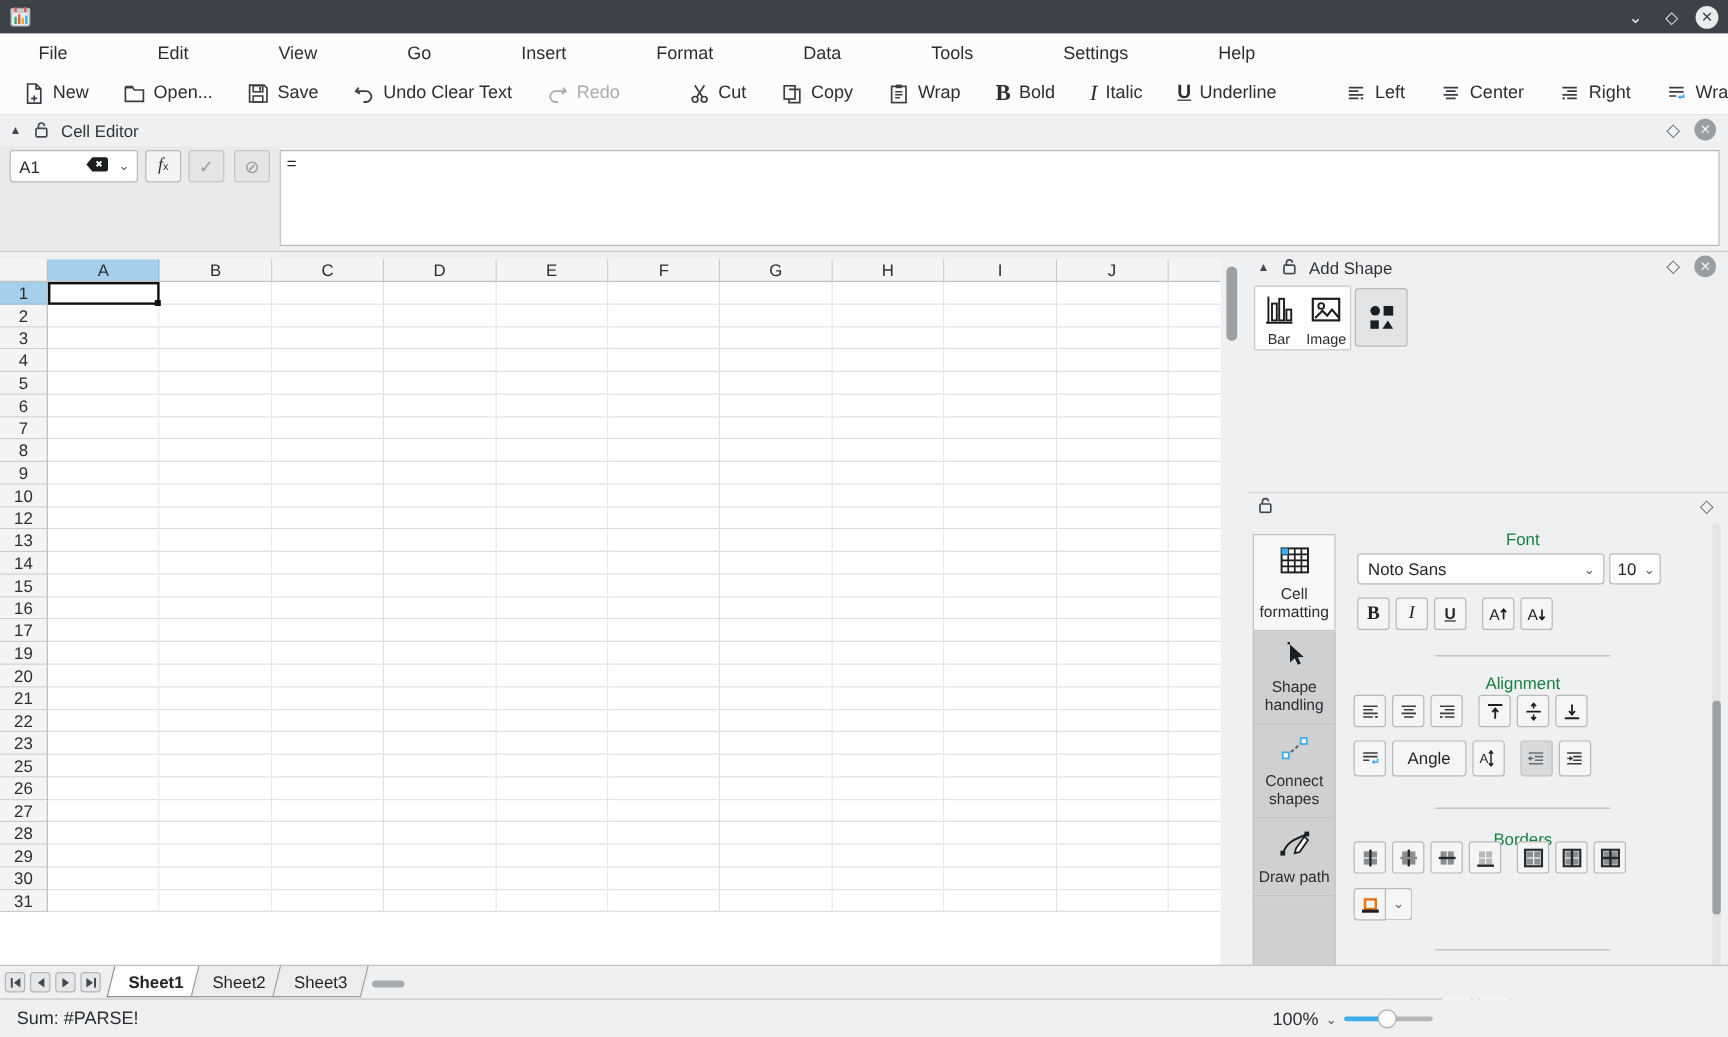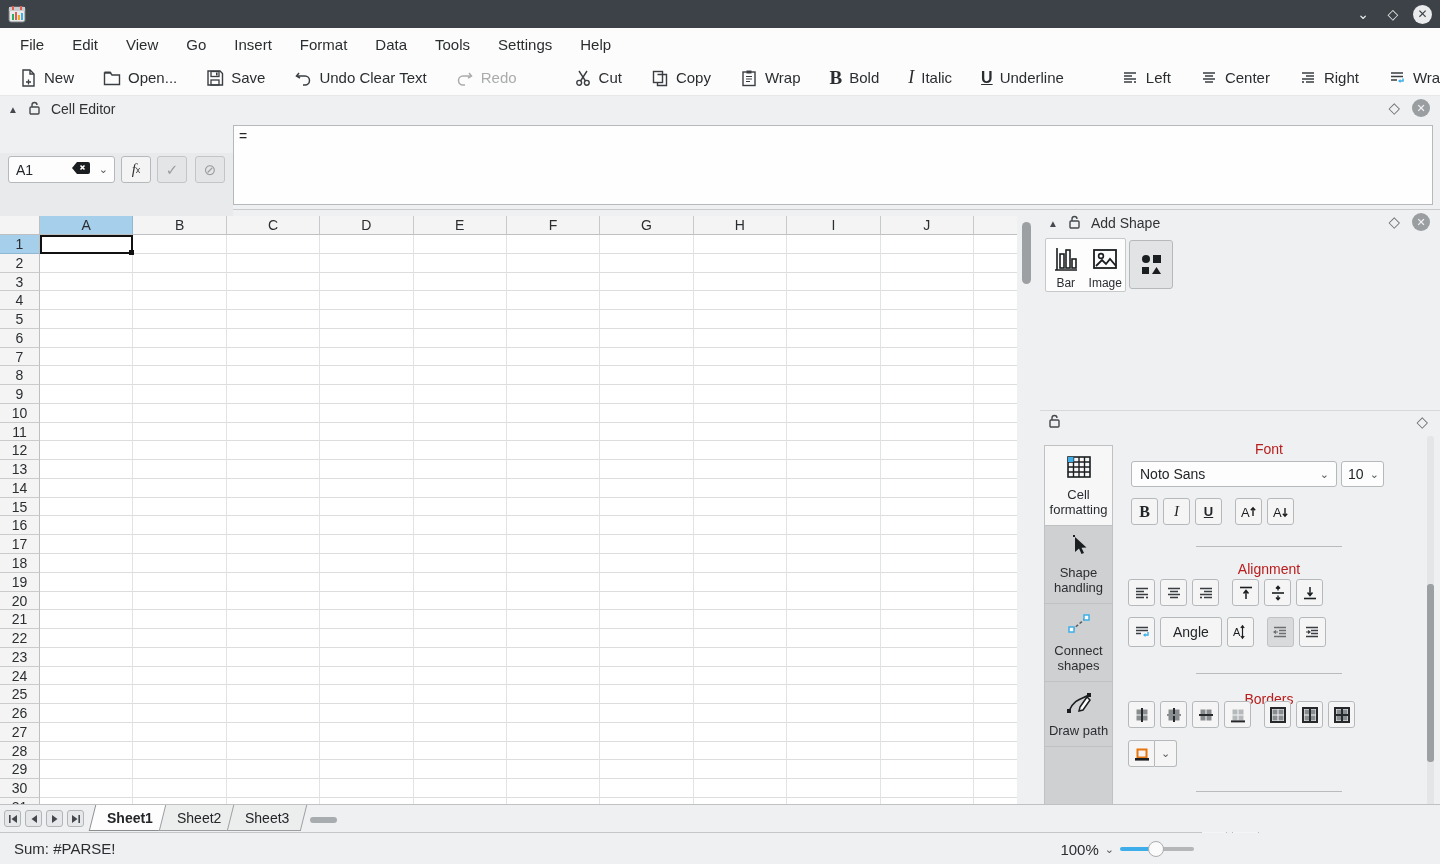--- a/index.html
+++ b/index.html
@@ -9,21 +9,21 @@
 
   
   #titlebar { left:0; top:0; width:1440px; height:28px; background:#3c4247; display:flex; align-items:center; }
   #titlebar .title { position:absolute; left:0; right:0; text-align:center; color:#f2f3f4; font-size:15px; }
   #app-icon { margin-left:8px; width:18px; height:18px; z-index:2; }
   .winctl { position:absolute; top:0; height:28px; display:flex; align-items:center; gap:10px; right:8px; z-index:2; }
   .winbtn { width:20px; height:20px; display:flex; align-items:center; justify-content:center; color:#e8eaeb; font-size:14px; }
   .close-circle { width:19px; height:19px; border-radius:50%; background:#e9ebec; color:#3c4247; display:flex; align-items:center; justify-content:center; font-size:12px; font-weight:bold; }
 
   
-  #menubar { left:0; top:28px; width:1440px; height:32px; background:#fcfcfc; display:flex; align-items:center; padding-left:6px; }
+  #menubar { left:0; top:28px; width:1440px; height:32px; background:#fcfcfc; display:flex; align-items:center; padding-left:18px;gap:47px; }
   .menu-item { padding:5px 14px; font-size:15px; color:#2b2e31; }
 
   
   #toolbar { left:0; top:60px; width:1440px; height:36px; background:#fcfcfc; display:flex; align-items:center; padding-left:10px; border-bottom:1px solid #e7e8e9; }
   .tool-group { display:flex; align-items:center; }
   .tool-sep { width:1px; height:26px; background:#ccced0; margin:0 14px; }
   .tool-btn { display:flex; align-items:center; gap:7px; padding:5px 9px; font-size:15px; color:#2b2e31; border-radius:3px; white-space:nowrap; }
   .tool-btn.disabled { color:#a9abad; }
   .tool-btn.disabled svg { opacity:.42; }
   .tool-btn svg { display:block; }
@@ -31,21 +31,21 @@
   .glyph-i { font-family:"Liberation Serif",serif; font-style:italic; font-size:18px; }
   .glyph-u { font-size:16px; text-decoration:underline; font-weight:bold; }
 
   
   #cell-editor { left:0; top:96px; width:1440px; height:114px; background:#eef0f1; border-bottom:1px solid #c9cbcd; }
   .panel-head { height:26px; display:flex; align-items:center; gap:10px; padding-left:8px; font-size:14px; color:#303336; }
   .panel-head .ph-tri { font-size:10px; color:#45494d; }
   .panel-head-ctl { position:absolute; top:3px; display:flex; align-items:center; gap:12px; }
   .diamond { color:#6a6e72; font-size:15px; }
   .gray-close { width:18px; height:18px; border-radius:50%; background:#9a9ea1; color:#f2f3f4; display:flex; align-items:center; justify-content:center; font-size:11px; font-weight:bold; }
-  #ce-left { position:absolute; left:0; top:26px; width:233px; height:87px; background:#e9eaeb;margin-top:31px; }
+  #ce-left { position:absolute; left:0; top:26px; width:233px; height:87px; background:#e9eaeb; }
   #cell-ref-combo { position:absolute; left:8px; top:3px; width:107px; height:27px; background:#fdfdfd; border:1px solid #b6b9bb; border-radius:3px; display:flex; align-items:center; font-size:14px; padding-left:7px; color:#232629; }
   #cell-ref-combo .clear { margin-left:auto; }
   #cell-ref-combo .chev { margin:0 6px 0 8px; color:#55585b; font-size:11px; }
   .sq-btn { position:absolute; top:3px; width:30px; height:27px; border:1px solid #b6b9bb; border-radius:3px; background:#f4f4f4; display:flex; align-items:center; justify-content:center; font-size:15px; color:#2f3234; }
   .sq-btn.dis { background:#e4e5e6; border-color:#c3c5c7; color:#9a9da0; }
   #fx-btn { left:121px; font-size:15px; font-family:"Liberation Serif",serif; font-style:italic; }
   #fx-btn sub { font-style:normal; font-size:9px; font-family:"Liberation Sans",sans-serif; }
   #formula-input { position:absolute; left:233px; top:29px; width:1200px; height:80px; background:#fefefe; border:1px solid #b6b9bb; font-size:14px; padding:2px 5px; color:#232629; }
 
   
@@ -76,21 +76,21 @@
   #dock { left:1040px; top:410px; width:400px; height:422px; background:#eff0f1; border-top:1px solid #d6d8d9; }
   #dock-head { height:22px; position:relative; }
   #dock-head .lockpos { position:absolute; left:8px; top:3px; }
   #dock-head .diamond { position:absolute; right:12px; top:2px; }
   #dock-tabs { position:absolute; left:4px; top:22px; width:69px;margin-top:12px; }
   .dock-tab { border:1px solid #bfc1c3; border-top:none; background:#cfd0d1; text-align:center; padding:7px 2px 8px 2px; font-size:13px; color:#2b2e31; line-height:15px; }
   .dock-tab:first-child { border-top:1px solid #bfc1c3; }
   .dock-tab.sel { background:#f7f7f8; }
   .dock-tab .ticon { display:block; margin:2px auto 5px auto; }
   #dock-content { position:absolute; left:73px; top:22px; width:312px; height:400px; overflow:hidden; }
-  .section-label { text-align:center; font-size:14px; color:#b91c1c; margin-top:10px; }
+  .section-label { text-align:center; font-size:14px; color:#15803d; margin-top:10px; }
   .divider { height:1px; background:#b9bbbd; width:146px; margin:0 auto; }
   .combo { background:#fdfdfd; border:1px solid #b6b9bb; border-radius:3px; height:26px; display:flex; align-items:center; font-size:14px; padding-left:8px; color:#232629; }
   .combo .chev { margin-left:auto; padding:0 7px; color:#55585b; font-size:11px; }
   .ibtn { width:27px; height:27px; border:1px solid #b6b9bb; border-radius:3px; background:#f5f5f5; display:flex; align-items:center; justify-content:center; font-size:15px; color:#232629; }
   .ibtn.dis { background:#d9dadb; border-color:#c0c2c4; }
   .btn-row { display:flex; position:absolute; }
   .angle-btn { height:30px; border:1px solid #b6b9bb; border-radius:3px; background:#f5f5f5; display:flex; align-items:center; justify-content:center; font-size:14px; padding:0 12px; color:#232629; }
   #dock-vscroll { position:absolute; right:6px; top:25px; width:7px; height:392px; background:#e4e5e6; border-radius:3px; }
   #dock-vscroll .thumb { position:absolute; left:0; top:148px; width:7px; height:178px; border-radius:3px; background:#9da0a3; }
 
@@ -474,34 +474,20 @@
         <div class="g-cell"></div>
         <div class="g-cell"></div>
         <div class="g-cell"></div>
         <div class="g-cell"></div>
         <div class="g-cell"></div>
         <div class="g-cell"></div>
         <div class="g-cell"></div>
         <div class="g-cell"></div>
       </div>
       <div class="g-row">
-        <div class="row-h">11</div>
-        <div class="g-cell"></div>
-        <div class="g-cell"></div>
-        <div class="g-cell"></div>
-        <div class="g-cell"></div>
-        <div class="g-cell"></div>
-        <div class="g-cell"></div>
-        <div class="g-cell"></div>
-        <div class="g-cell"></div>
-        <div class="g-cell"></div>
-        <div class="g-cell"></div>
-        <div class="g-cell"></div>
-      </div>
-      <div class="g-row">
         <div class="row-h">12</div>
         <div class="g-cell"></div>
         <div class="g-cell"></div>
         <div class="g-cell"></div>
         <div class="g-cell"></div>
         <div class="g-cell"></div>
         <div class="g-cell"></div>
         <div class="g-cell"></div>
         <div class="g-cell"></div>
         <div class="g-cell"></div>
@@ -572,34 +558,20 @@
         <div class="g-cell"></div>
         <div class="g-cell"></div>
         <div class="g-cell"></div>
         <div class="g-cell"></div>
         <div class="g-cell"></div>
         <div class="g-cell"></div>
         <div class="g-cell"></div>
         <div class="g-cell"></div>
       </div>
       <div class="g-row">
-        <div class="row-h">18</div>
-        <div class="g-cell"></div>
-        <div class="g-cell"></div>
-        <div class="g-cell"></div>
-        <div class="g-cell"></div>
-        <div class="g-cell"></div>
-        <div class="g-cell"></div>
-        <div class="g-cell"></div>
-        <div class="g-cell"></div>
-        <div class="g-cell"></div>
-        <div class="g-cell"></div>
-        <div class="g-cell"></div>
-      </div>
-      <div class="g-row">
         <div class="row-h">19</div>
         <div class="g-cell"></div>
         <div class="g-cell"></div>
         <div class="g-cell"></div>
         <div class="g-cell"></div>
         <div class="g-cell"></div>
         <div class="g-cell"></div>
         <div class="g-cell"></div>
         <div class="g-cell"></div>
         <div class="g-cell"></div>
@@ -643,34 +615,20 @@
         <div class="g-cell"></div>
         <div class="g-cell"></div>
         <div class="g-cell"></div>
         <div class="g-cell"></div>
         <div class="g-cell"></div>
         <div class="g-cell"></div>
         <div class="g-cell"></div>
       </div>
       <div class="g-row">
         <div class="row-h">23</div>
-        <div class="g-cell"></div>
-        <div class="g-cell"></div>
-        <div class="g-cell"></div>
-        <div class="g-cell"></div>
-        <div class="g-cell"></div>
-        <div class="g-cell"></div>
-        <div class="g-cell"></div>
-        <div class="g-cell"></div>
-        <div class="g-cell"></div>
-        <div class="g-cell"></div>
-        <div class="g-cell"></div>
-      </div>
-      <div class="g-row">
-        <div class="row-h">24</div>
         <div class="g-cell"></div>
         <div class="g-cell"></div>
         <div class="g-cell"></div>
         <div class="g-cell"></div>
         <div class="g-cell"></div>
         <div class="g-cell"></div>
         <div class="g-cell"></div>
         <div class="g-cell"></div>
         <div class="g-cell"></div>
         <div class="g-cell"></div>

